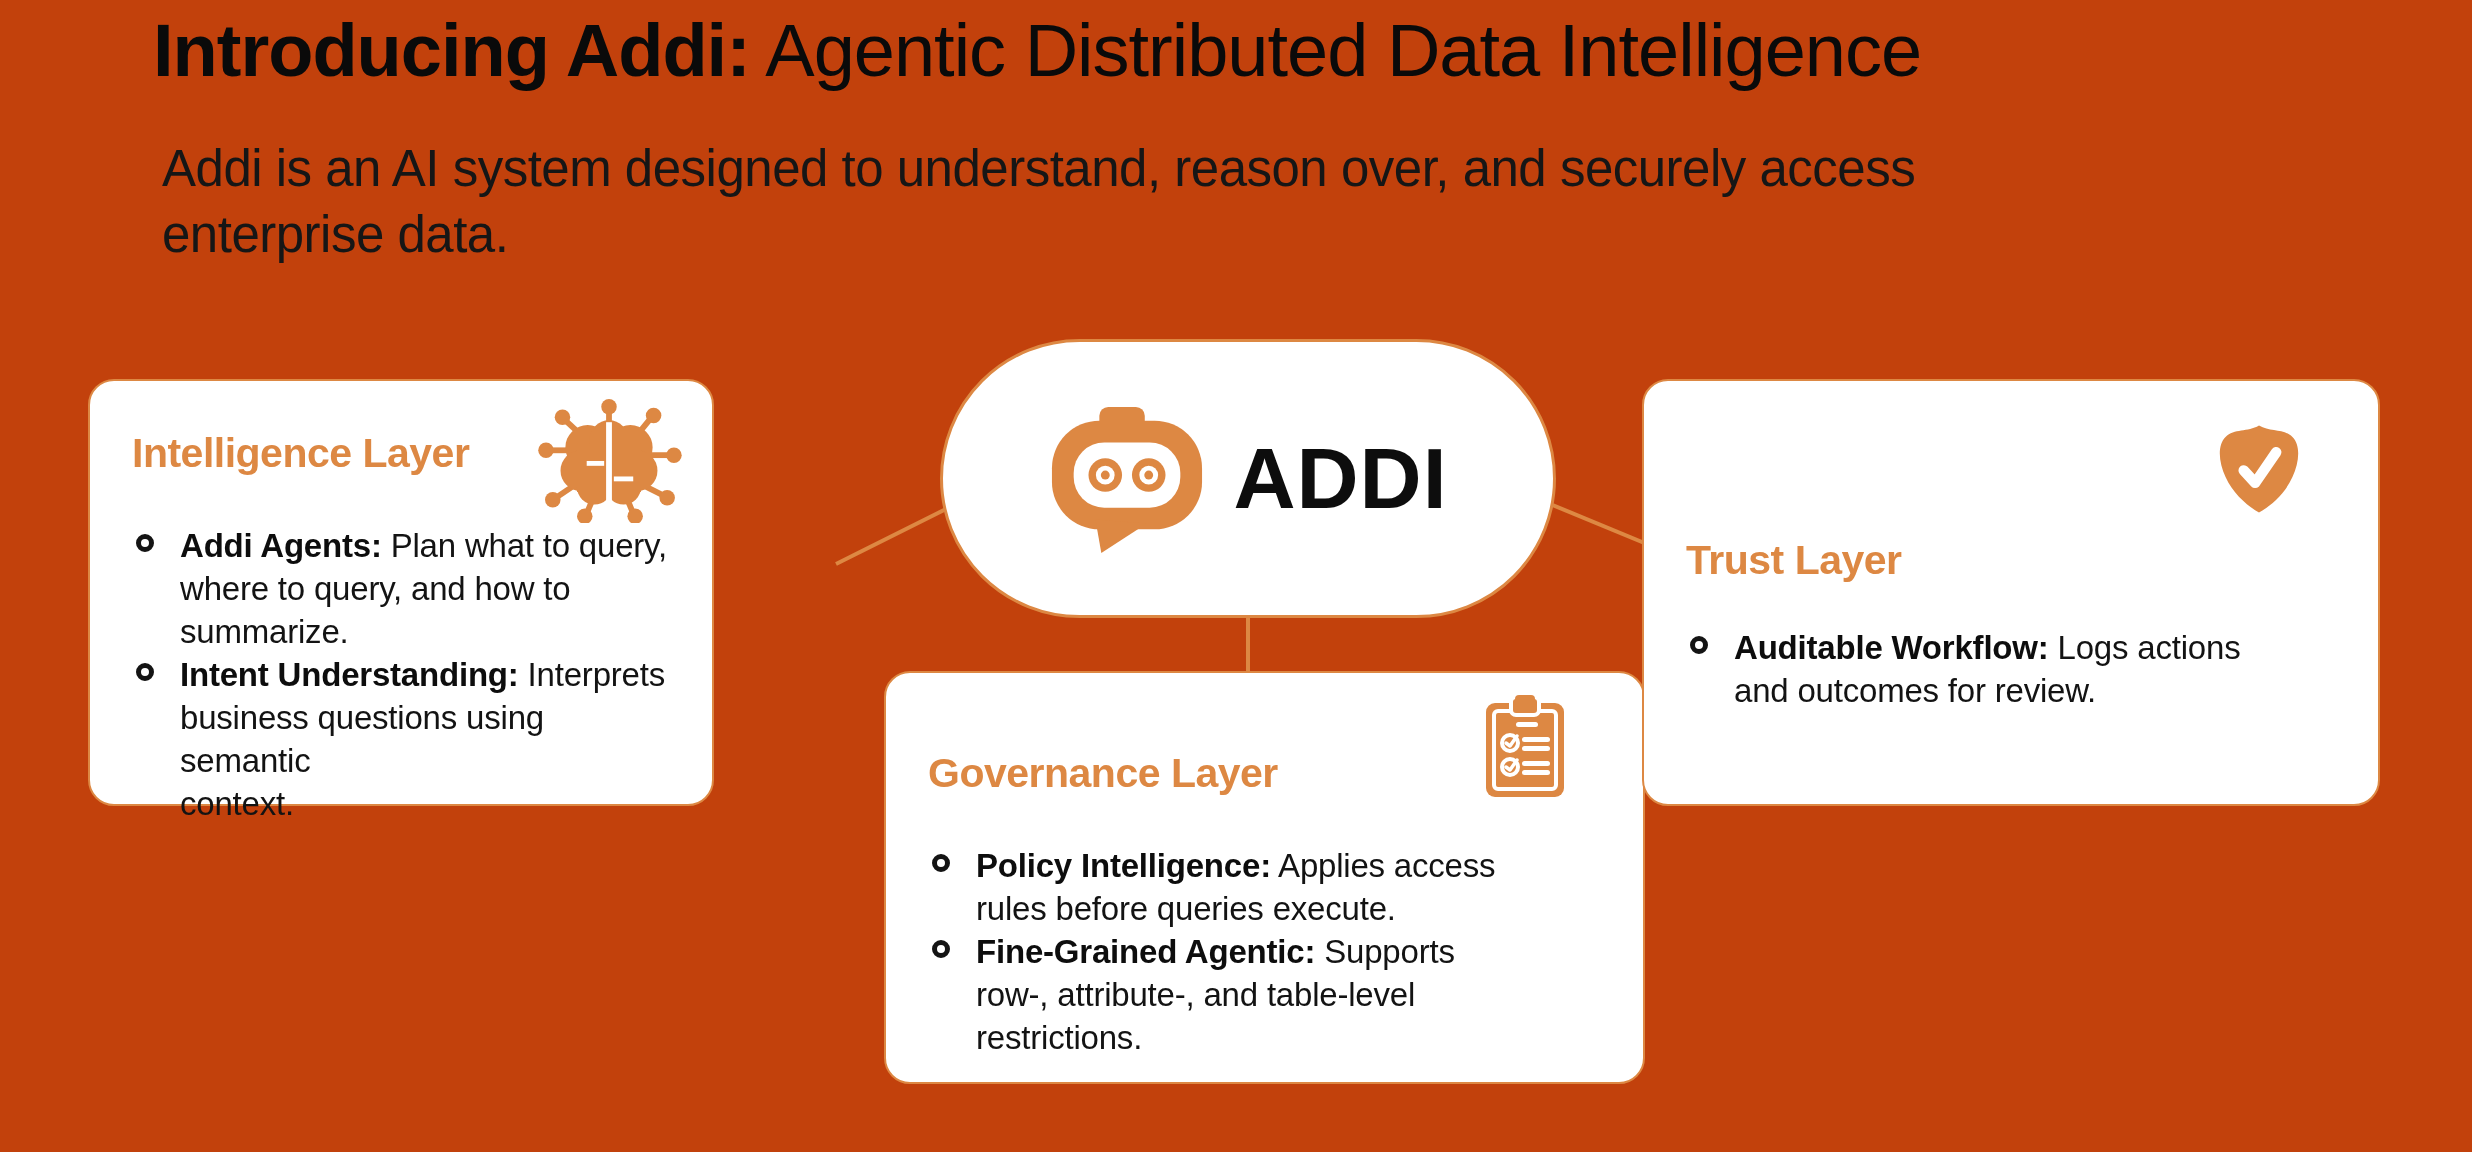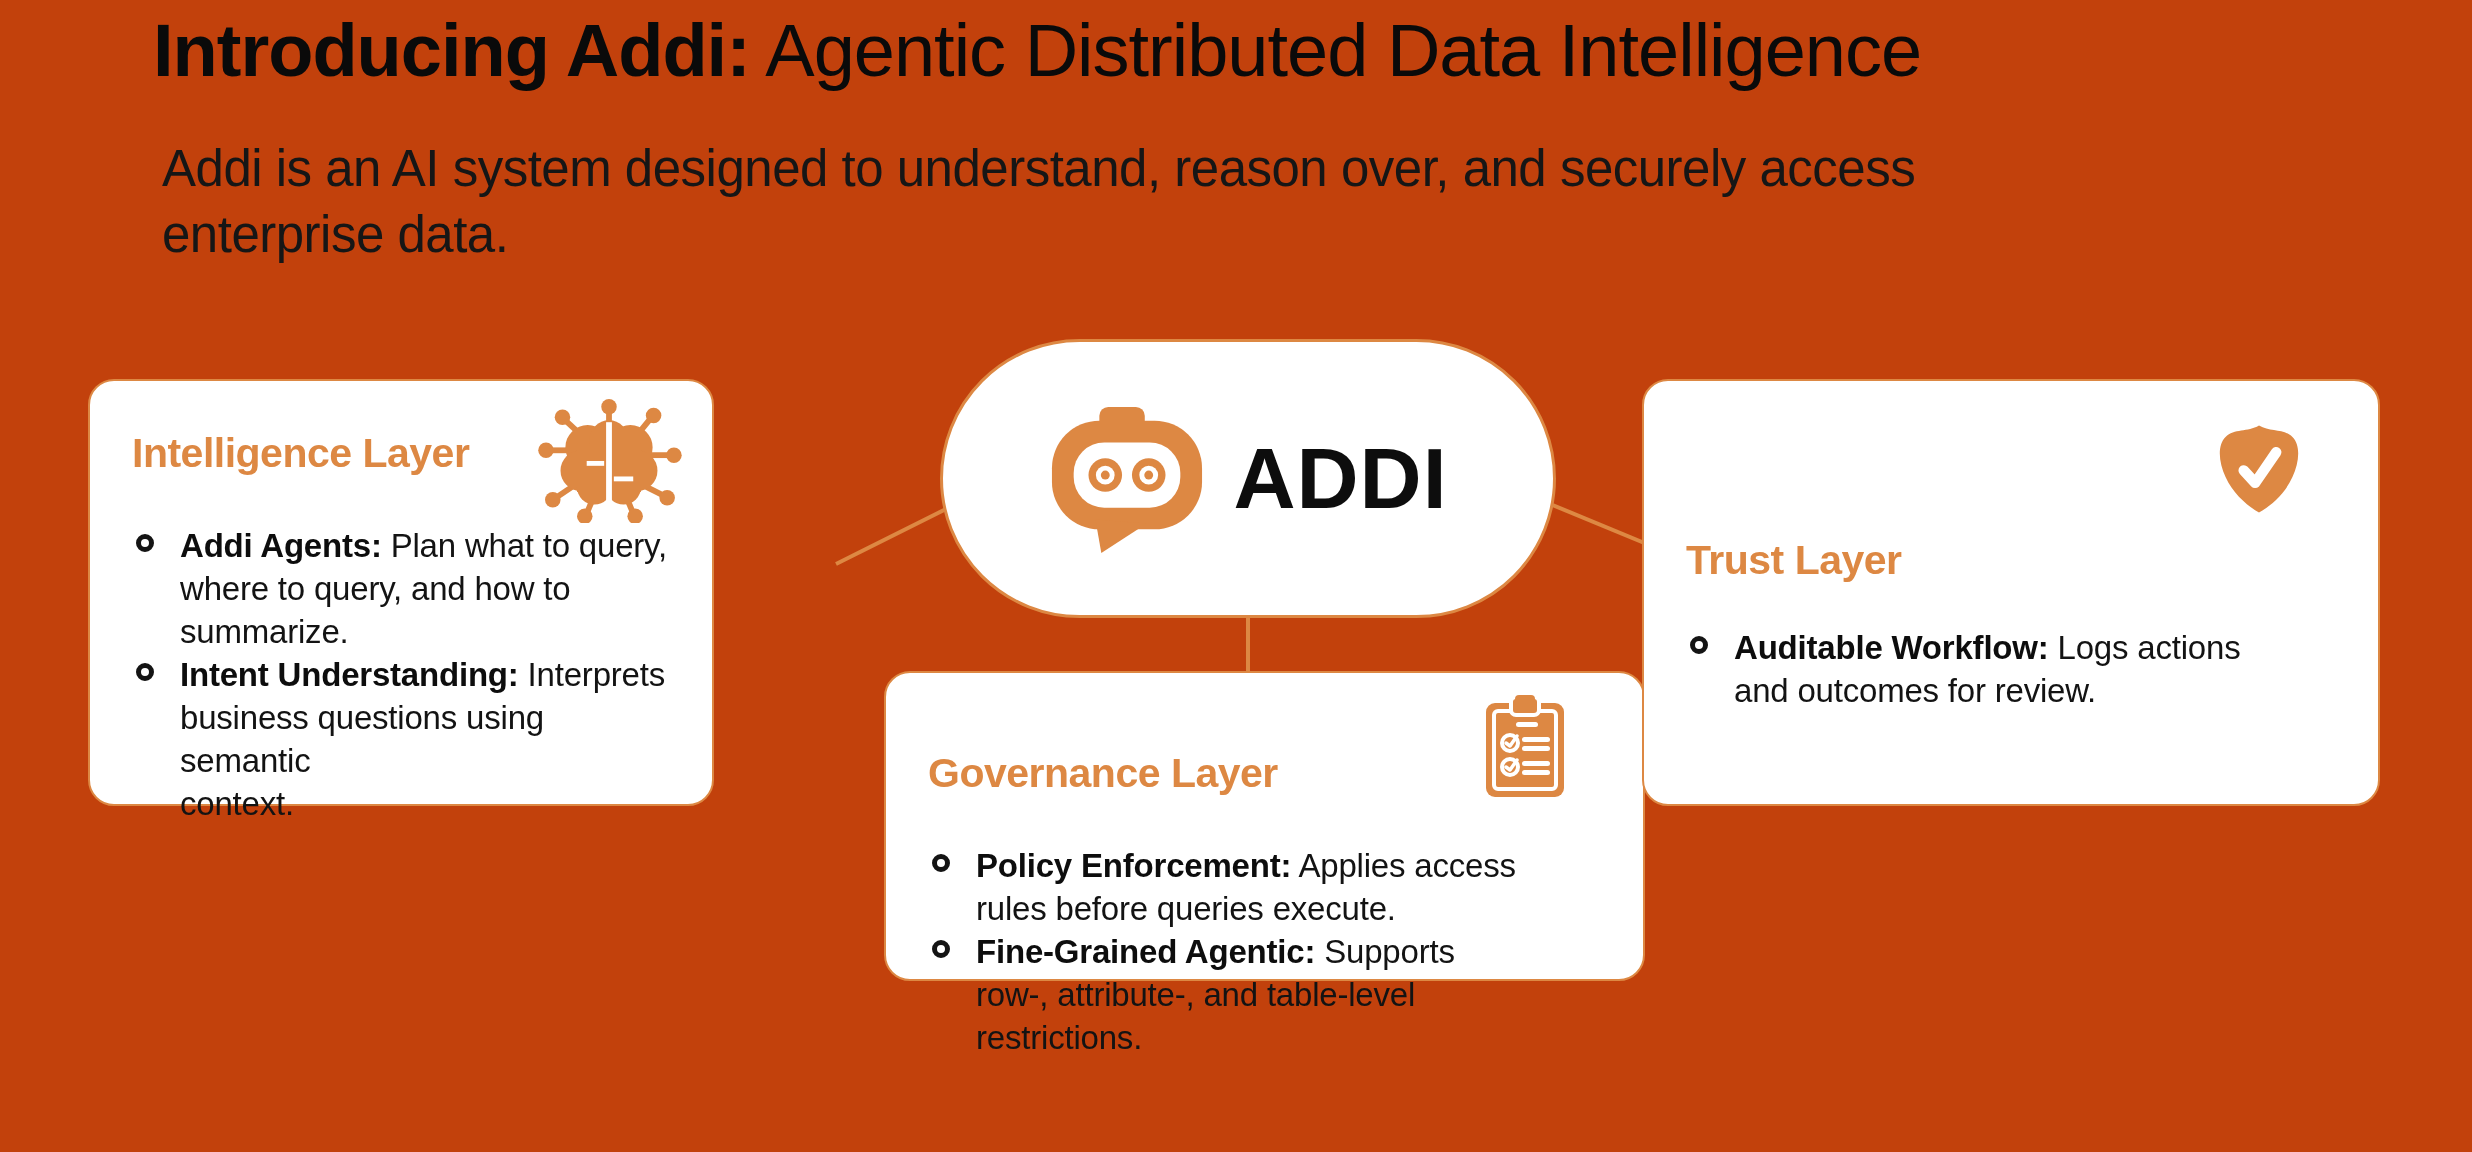--- a/index.html
+++ b/index.html
@@ -21,21 +21,21 @@
     background:#fff;border:3px solid var(--accent);border-radius:140px;
     display:flex;align-items:center;justify-content:center;gap:27px;margin-top:44px;
   }
   .bubble .addi-label{font-size:86px;font-weight:700;color:#0d0d0d;letter-spacing:1px;}
   
   .layer-box{
     position:absolute;box-sizing:border-box;background:#fff;
     border:2px solid var(--accent);border-radius:26px;
   }
   .box-intelligence{left:88px;top:379px;width:626px;height:427px;}
-  .box-governance{left:884px;top:671px;width:761px;height:310px;}
+  .box-governance{left:884px;top:671px;width:761px;height:413px;}
   .box-trust{left:1642px;top:379px;width:738px;height:427px;}
   .layer-title{position:absolute;left:42px;font-size:41px;line-height:48px;font-weight:700;color:var(--accent);letter-spacing:-0.5px;white-space:nowrap;}
   .box-intelligence .layer-title{top:48px;}
   .box-governance .layer-title{top:76px;}
   .box-trust .layer-title{top:155px;}
   .bullet-list{position:absolute;left:46px;right:30px;margin:0;padding:0;list-style:none;}
   .box-intelligence .bullet-list{top:143px;}
   .box-governance .bullet-list{top:171px;}
   .box-trust .bullet-list{top:245px;}
   .bullet-item{display:flex;align-items:flex-start;}
@@ -151,21 +151,21 @@
       <rect x="38" y="51" width="28" height="5" rx="2.5" fill="#ffffff"></rect>
       <circle cx="26" cy="72" r="8" fill="none" stroke="#ffffff" stroke-width="4"></circle>
       <path d="M22,72 L26,75 L33,65" fill="none" stroke="#ffffff" stroke-width="3.5" stroke-linecap="round" stroke-linejoin="round"></path>
       <rect x="38" y="66" width="28" height="5" rx="2.5" fill="#ffffff"></rect>
       <rect x="38" y="75" width="28" height="5" rx="2.5" fill="#ffffff"></rect>
     </svg>
     <div class="layer-title">Governance Layer</div>
     <ul class="bullet-list">
         <li class="bullet-item">
           <span class="bullet-marker"></span>
-          <span class="bullet-text"><b>Policy Enforcement:</b> Applies access
+          <span class="bullet-text"><b>Policy Intelligence:</b> Applies access
 rules before queries execute.</span>
         </li>
         <li class="bullet-item">
           <span class="bullet-marker"></span>
           <span class="bullet-text"><b>Fine-Grained Agentic:</b> Supports
 row-, attribute-, and table-level
 restrictions.</span>
         </li>
       </ul>
   </div>

